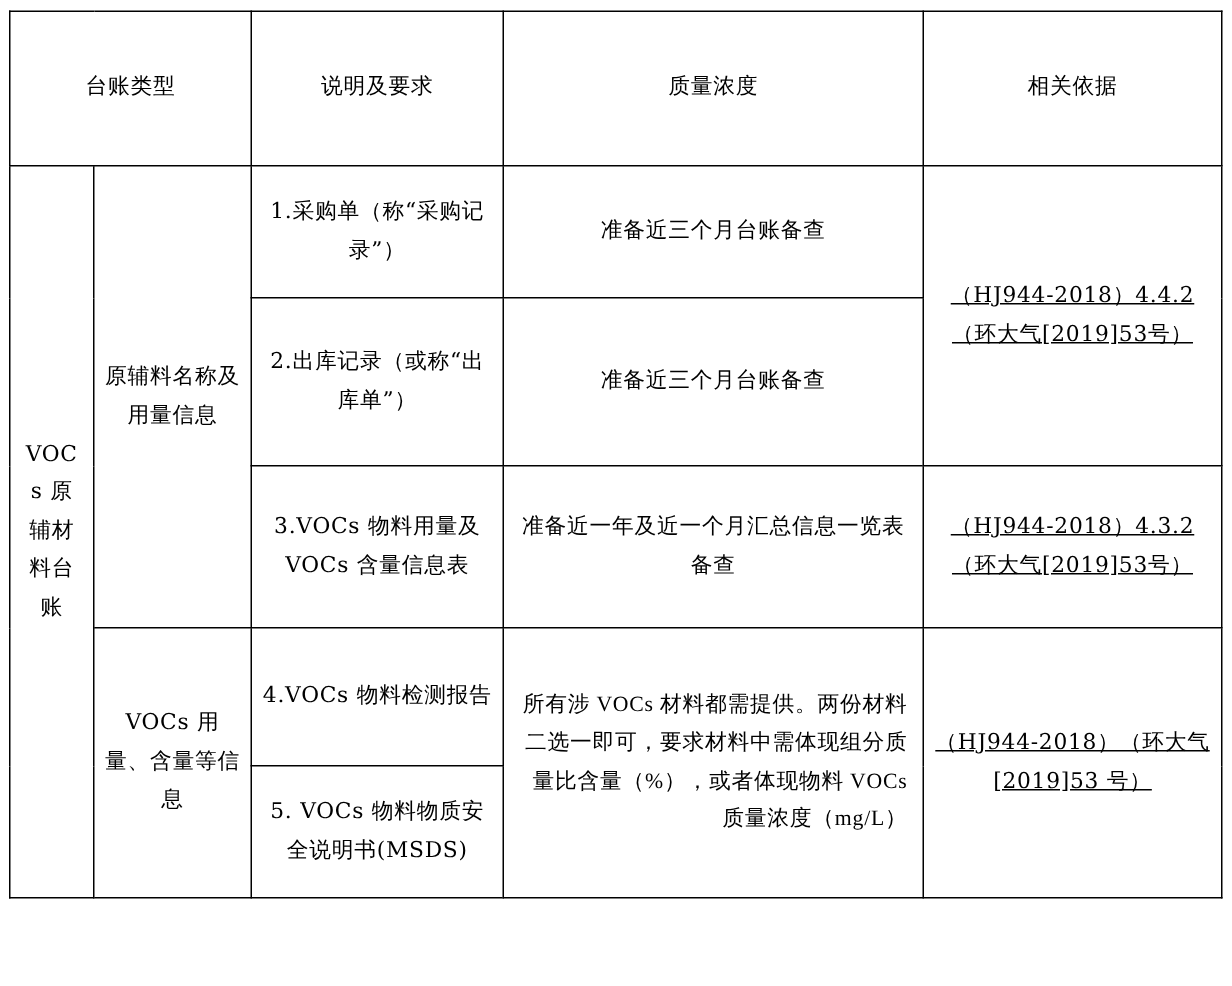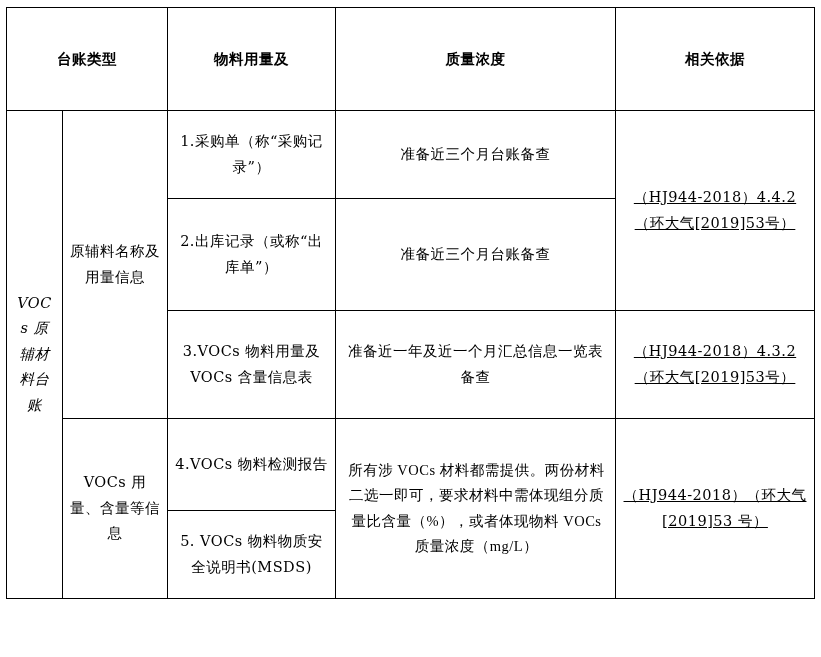--- a/index.html
+++ b/index.html
@@ -31,57 +31,56 @@
     vertical-align: middle;
     text-align: center;
     padding: 6px 7px;
     font-size: 14.5px;
     line-height: 1.75;
     letter-spacing: 0.5px;
     word-break: break-word;
   }
   .head td {
     font-size: 17px;
-    font-weight: bold;
+    font-weight: normal;
     letter-spacing: 3px;
     height: 90px;
     padding: 4px 6px;
   }
   .col-a { width: 56px; }
   .col-b { width: 105px; }
   .col-c { width: 168px; }
   .col-d { width: 280px; }
   .col-e { width: 199px; }
 
   .cell-vertical {
     letter-spacing: 2px;
     line-height: 1.95;
     font-size: 15px;
-    font-style: italic;
   }
   .cat-cell {
     font-size: 15px;
     line-height: 1.95;
     letter-spacing: 1px;
     margin-left: 45px;
   }
   .item-cell {
     font-size: 14.5px;
     line-height: 1.95;
     letter-spacing: 0.6px;
     text-align: center;
   }
   .desc-cell {
     font-size: 14.5px;
     line-height: 2.0;
     letter-spacing: 0.6px;
     font-family: Liberation Serif, serif;
   }
   .desc-cell.justified {
-    text-align: center;
+    text-align: right;
     padding-left: 12px;
     padding-right: 10px;
   }
   .ref-cell {
     font-size: 14px;
     line-height: 2.0;
     letter-spacing: 0.2px;
     text-decoration: underline;
   }
   .r-h1 { height: 88px; }
@@ -98,21 +97,21 @@
     <colgroup>
       <col class="col-a">
         <col class="col-b">
         <col class="col-c">
         <col class="col-d">
         <col class="col-e">
     </colgroup>
     <tbody>
       <tr class="head">
         <td colspan="2">台账类型</td>
-        <td>物料用量及</td>
+        <td>说明及要求</td>
         <td>质量浓度</td>
         <td>相关依据</td>
       </tr>
 
       <tr class="r-h1">
         <td rowspan="5" class="cell-vertical">VOCs 原辅材料台账</td>
         <td rowspan="3" class="cat-cell">原辅料名称及用量信息</td>
         <td class="item-cell">1.采购单（称“采购记录”）</td>
         <td class="desc-cell">准备近三个月台账备查</td>
         <td rowspan="2" class="ref-cell">（HJ944-2018）4.4.2（环大气[2019]53号）</td>

